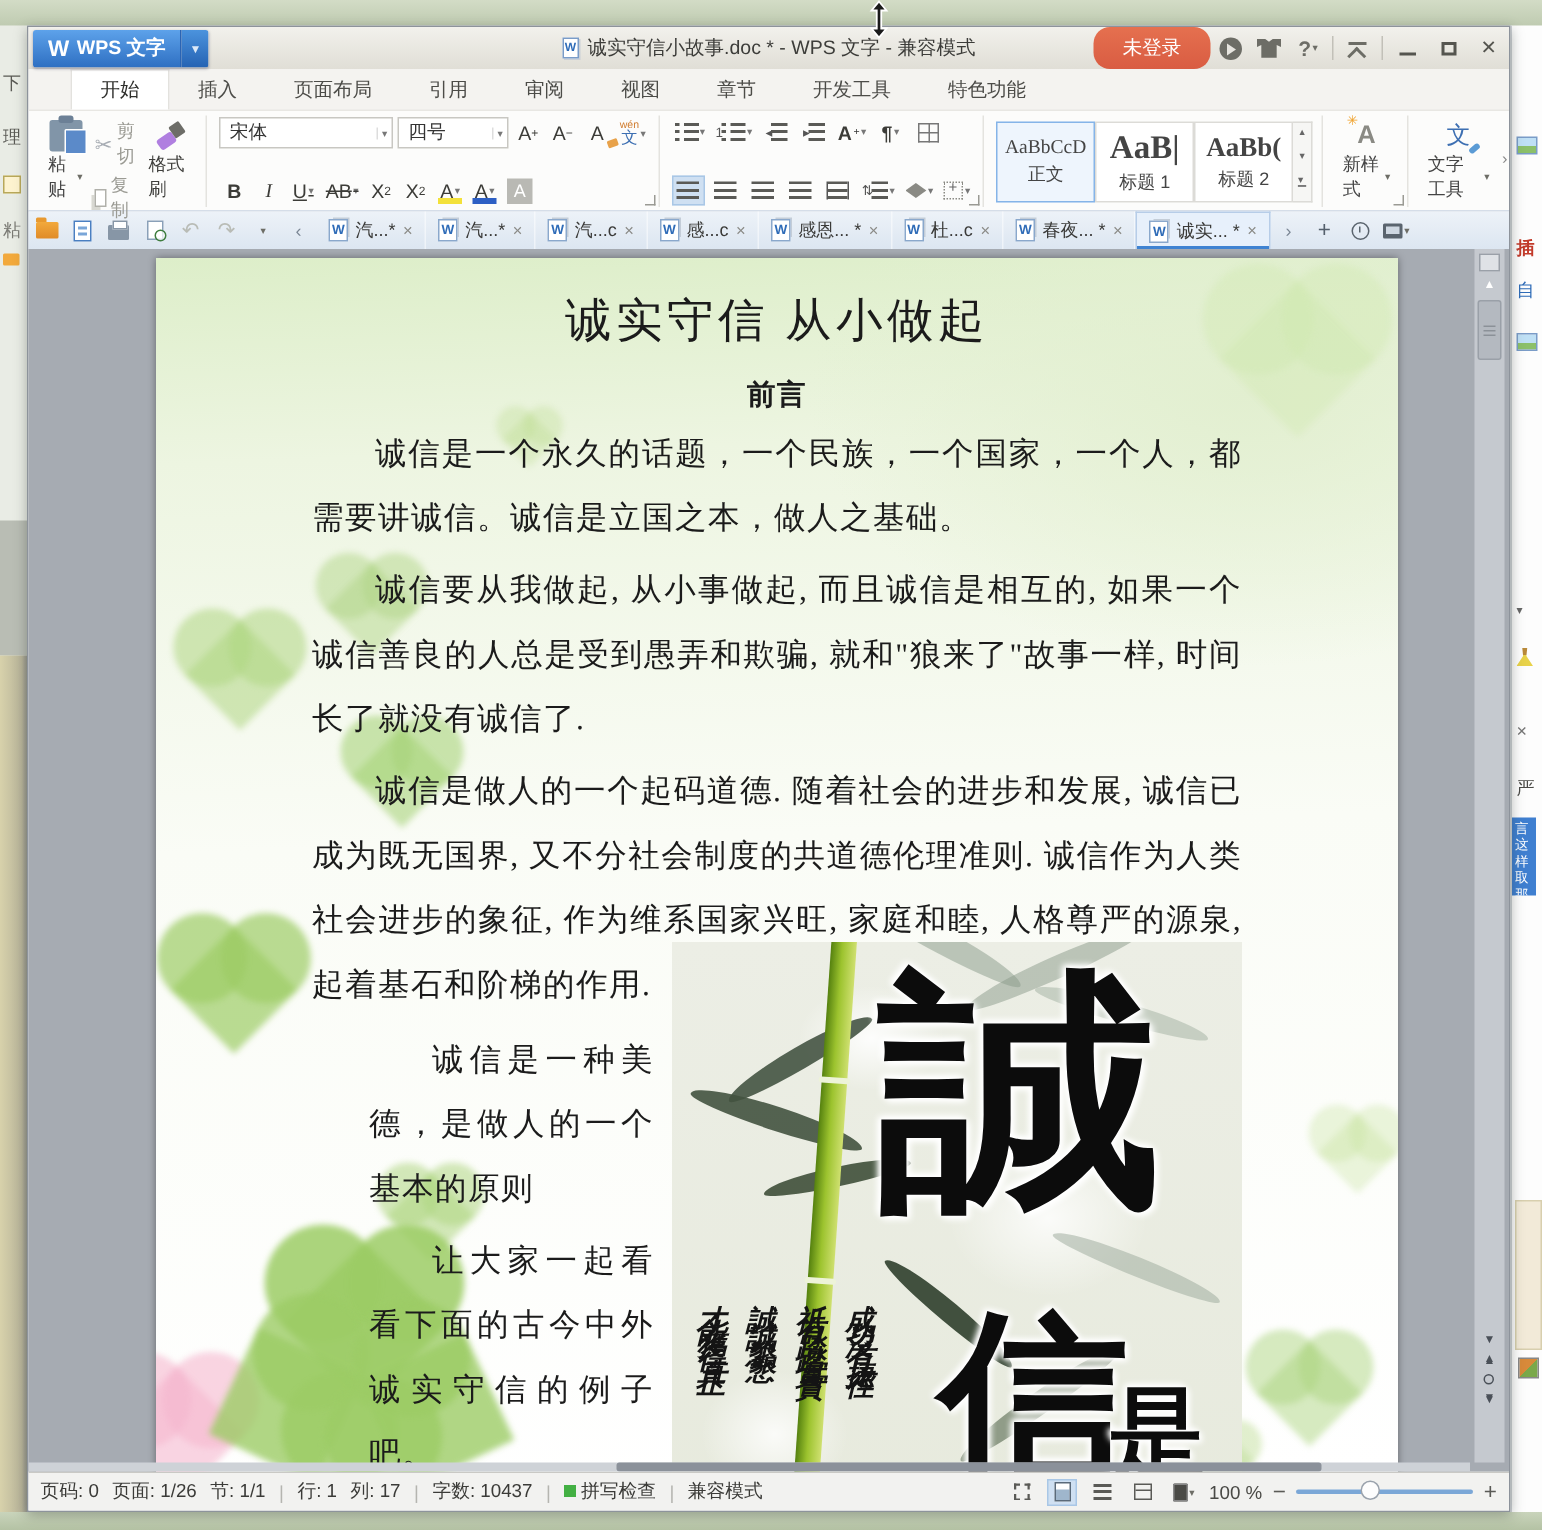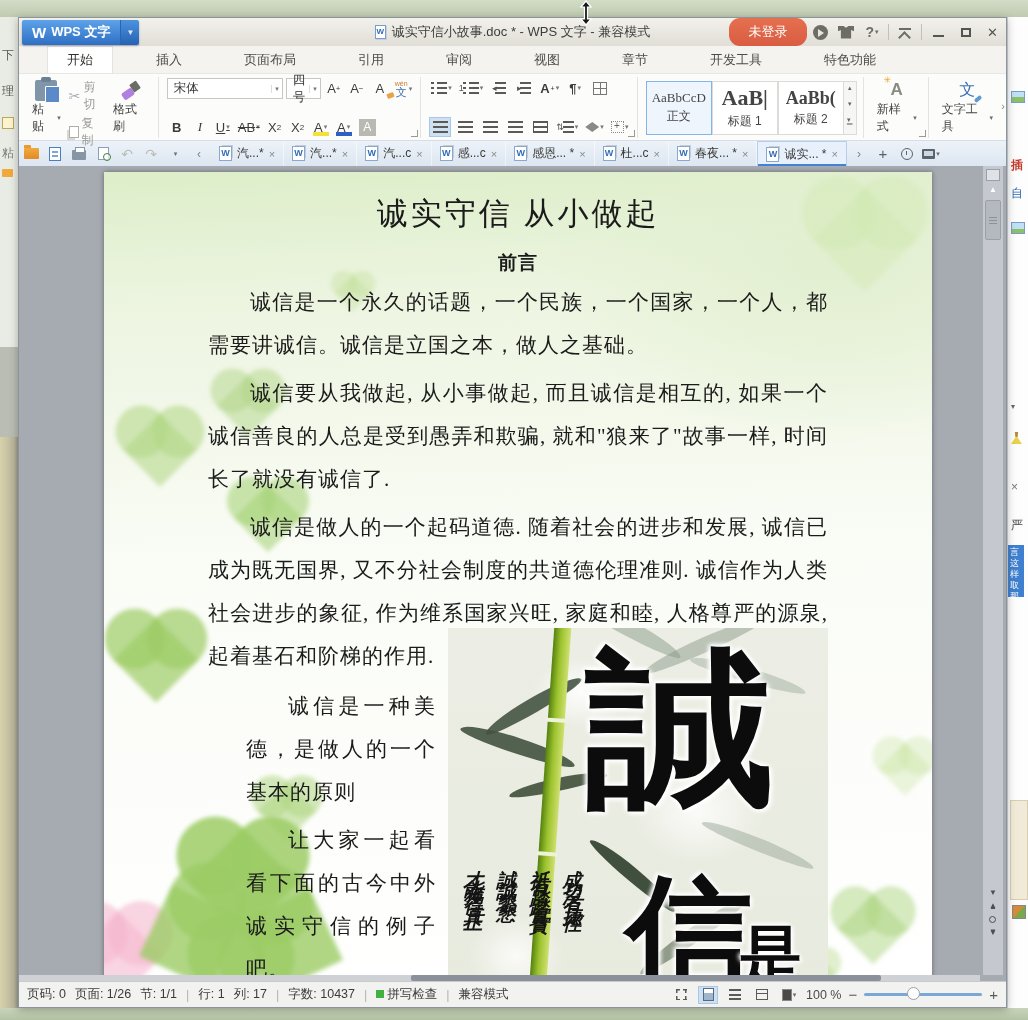--- a/index.html
+++ b/index.html
@@ -28,21 +28,21 @@
   .help-ic{font-weight:bold;font-size:14px;}
   .dd-tiny{font-size:7px;color:#6d6d66;margin-left:1px;}
   .tb-sep{width:1px;height:16px;background:#c2c0b8;margin:0 3px;}
   .collapse-ic{width:12px;height:9px;border-top:2px solid #6d6d66;position:relative;}
   .collapse-ic::after{content:"";position:absolute;left:1px;top:3px;width:7px;height:7px;border-left:2px solid #6d6d66;border-top:2px solid #6d6d66;transform:rotate(45deg);}
   .win-btn{width:27px;height:100%;display:flex;align-items:center;justify-content:center;color:#55554f;font-size:13px;}
   .max-ic{width:10px;height:9px;border:2px solid #55554f;}
   .min-ic{width:11px;height:2px;background:#55554f;margin-top:8px;}
 
   
-  .menubar{height:28px;background:#f4f3f0;display:flex;align-items:stretch;padding-left:28px;flex:none;border-bottom:1px solid #e8e7e3;gap:24px;}
+  .menubar{height:28px;background:#f4f3f0;display:flex;align-items:stretch;padding-left:28px;flex:none;border-bottom:1px solid #e8e7e3;}
   .mtab{display:flex;align-items:center;padding:0 19px;font-size:13px;color:#4c4c48;cursor:default;}
   .mtab.active{background:#fff;color:#2f2f2c;border:1px solid #e3e2de;border-bottom:none;}
 
   
   .ribbon{height:66px;background:#fcfcfb;display:flex;align-items:stretch;padding:3px 2px 2px 6px;flex:none;position:relative;}
   .rgroup{display:flex;position:relative;padding:1px 6px 1px 2px;}
   .rgroup + .rgroup{border-left:1px solid #e4e3df;padding-left:8px;}
   .vbtn{display:flex;flex-direction:column;align-items:center;justify-content:space-between;padding:2px 5px;font-size:12px;color:#444;}
   .vbtn .lbl{display:flex;align-items:center;gap:2px;}
   .stack2{display:flex;flex-direction:column;justify-content:space-around;}
@@ -321,21 +321,21 @@
       </div>
     </div>
 
     <div class="rgroup">
       <div class="frow">
         <div class="fr">
           <div class="combo" style="width:116px;">
               <span>宋体</span>
               <span class="ca">▾</span>
             </div>
-          <div class="combo" style="width:35px;">
+          <div class="combo" style="width:74px;">
               <span>四号</span>
               <span class="ca">▾</span>
             </div>
           <div class="fbtn">
               <span>A</span>
               <sup>+</sup>
             </div>
           <div class="fbtn">
               <span>A</span>
               <sup>−</sup>

